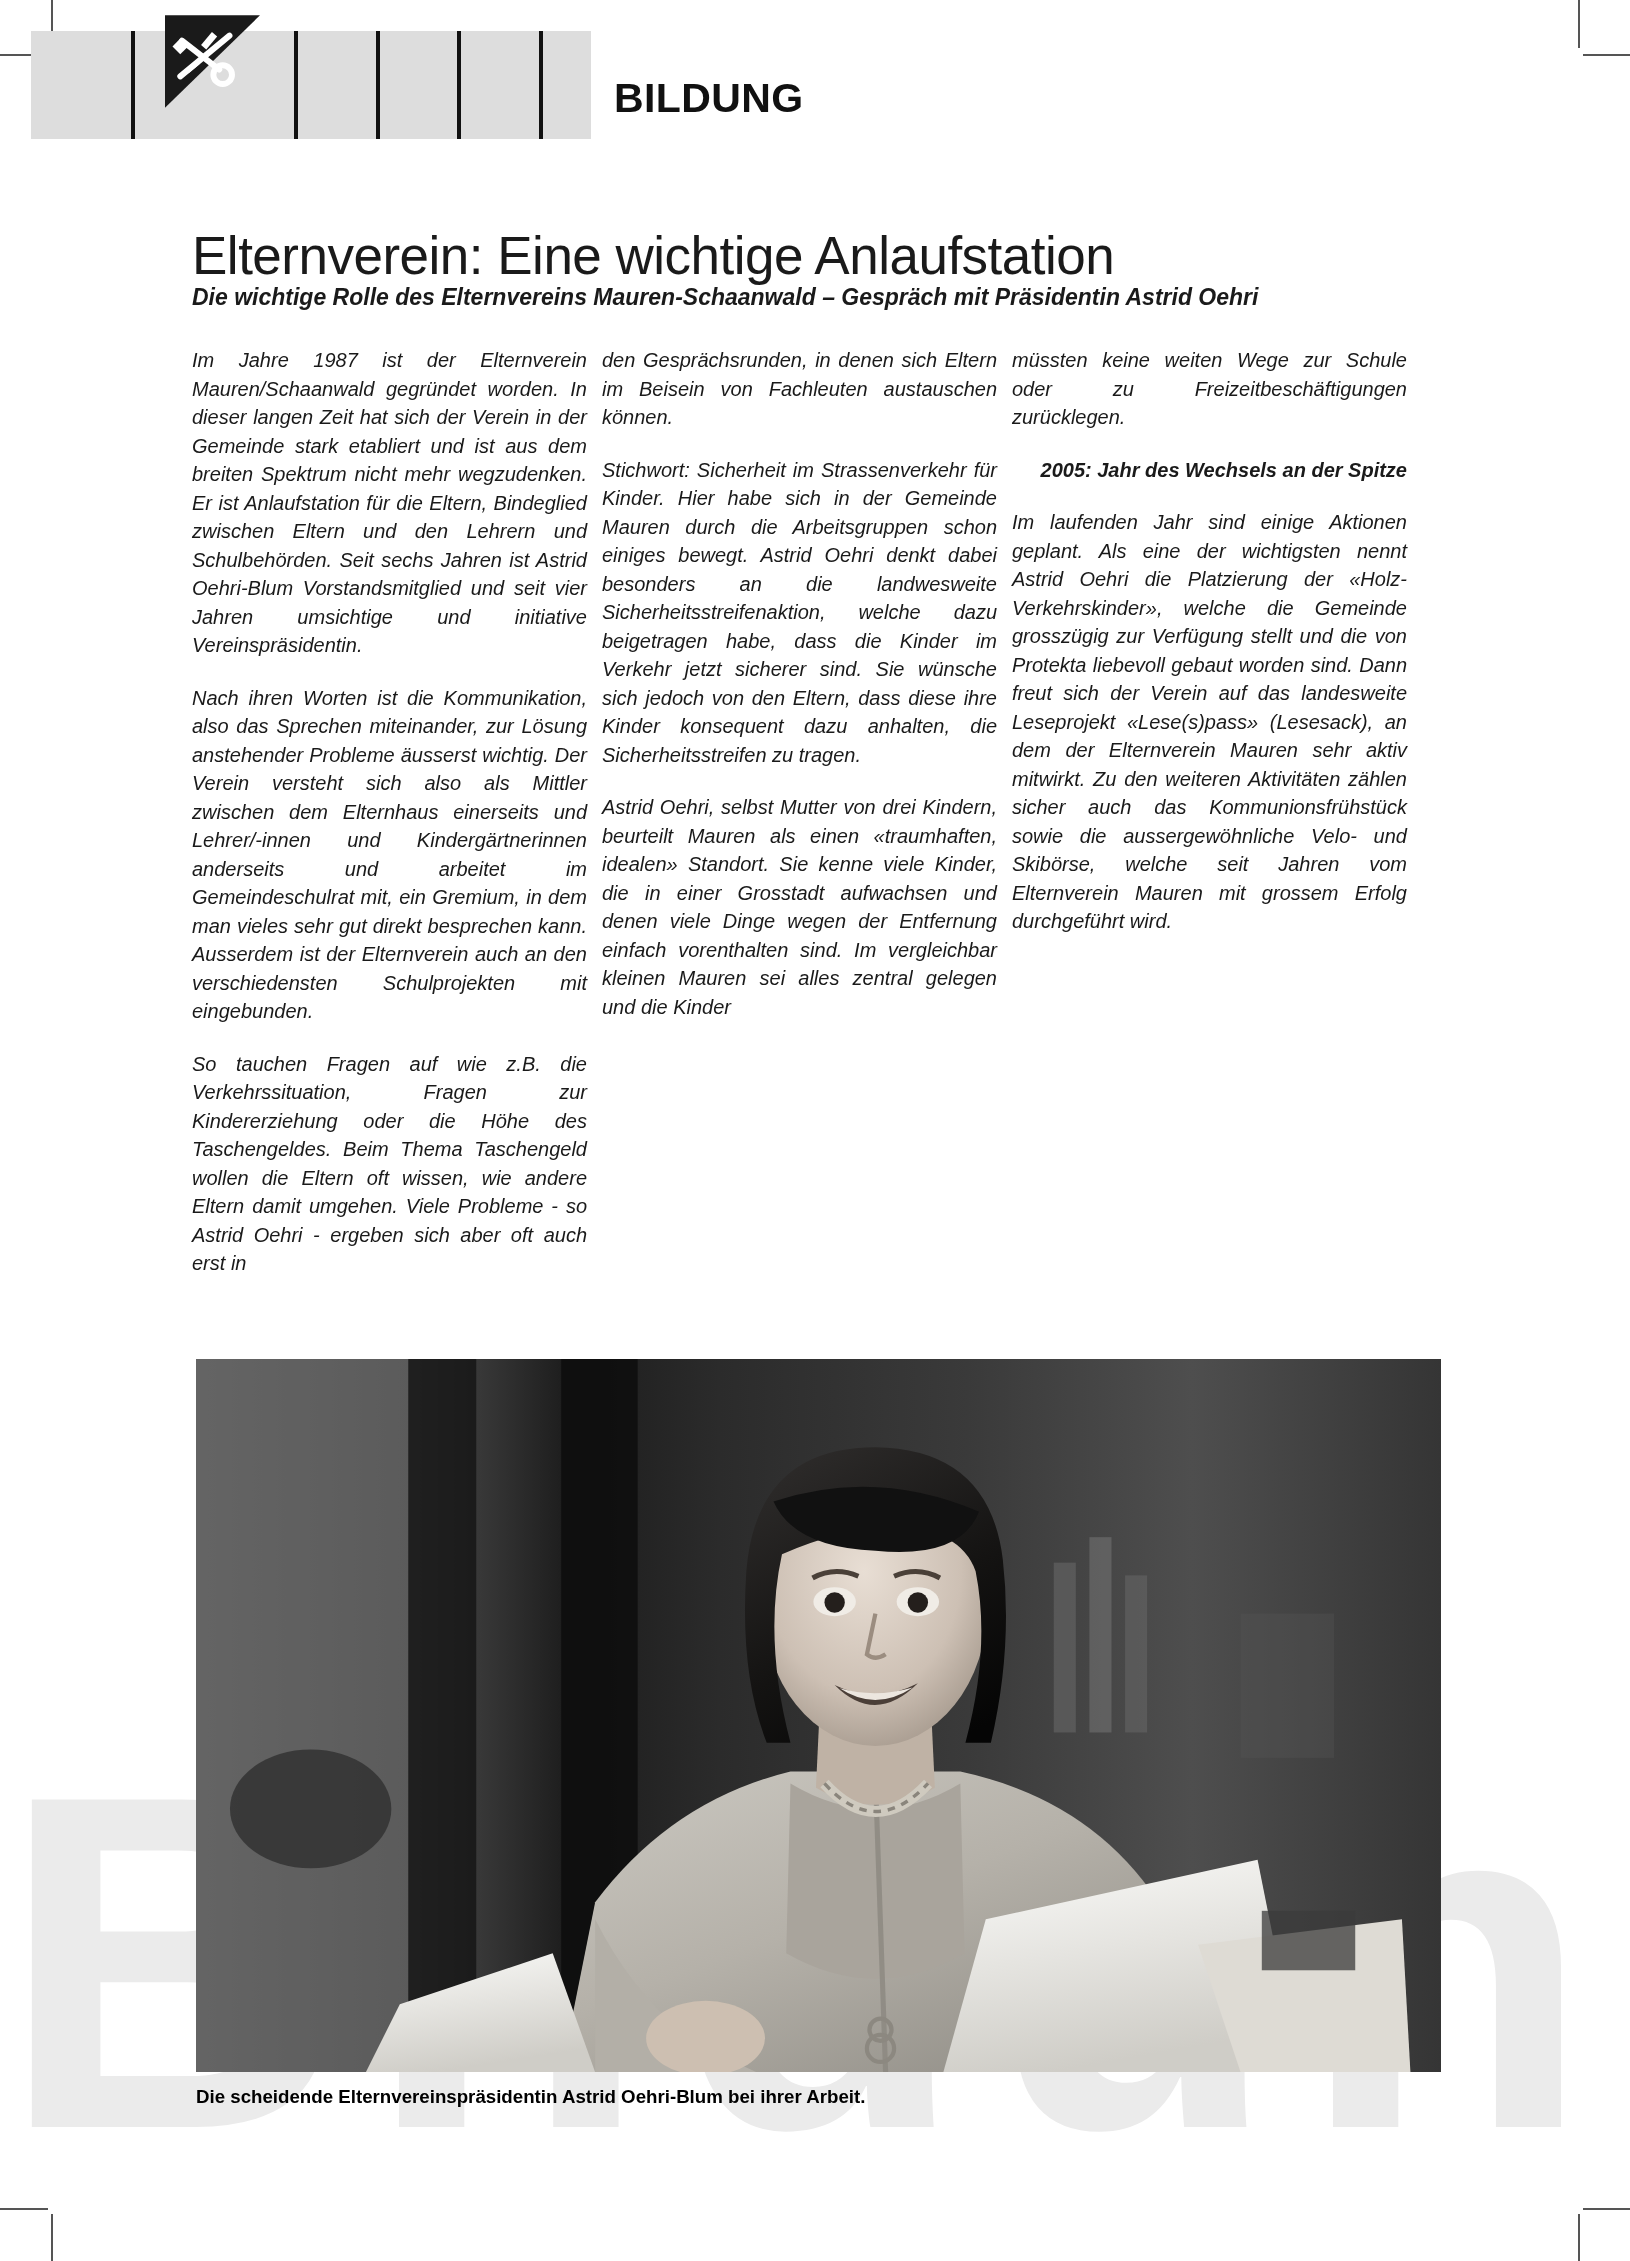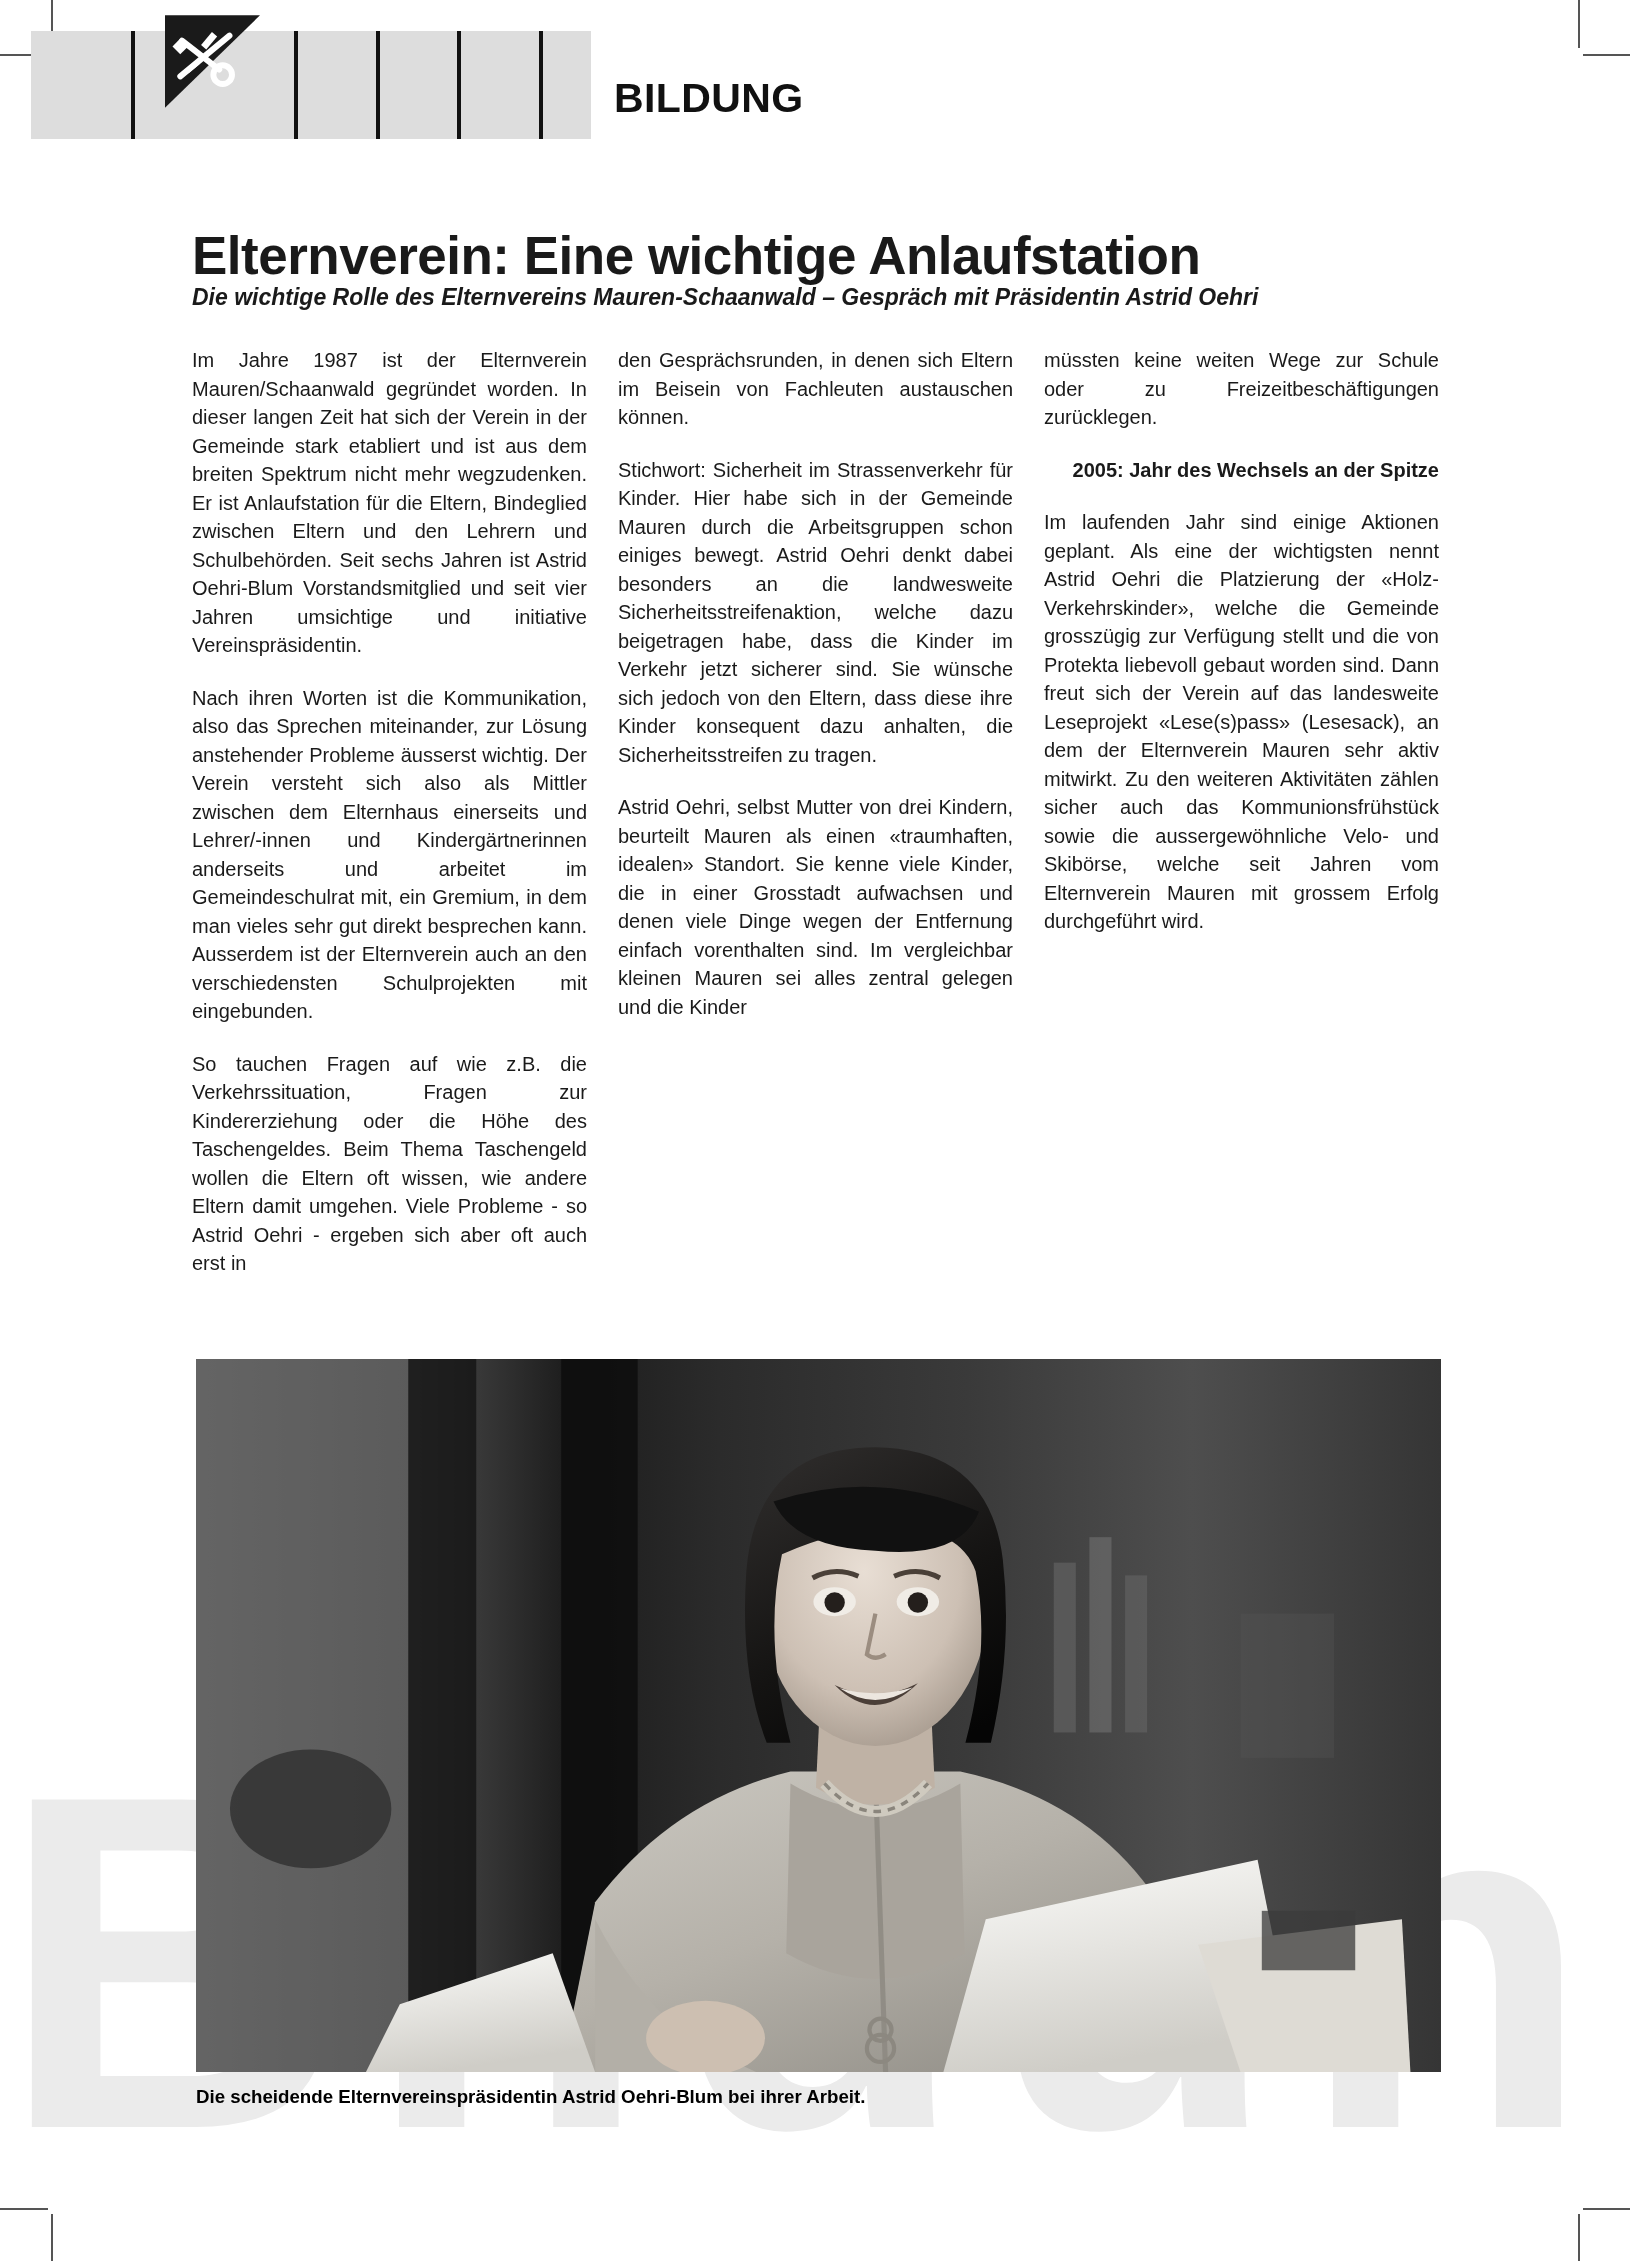--- a/index.html
+++ b/index.html
@@ -108,21 +108,21 @@
     z-index: 3;
   }
 
   
   .headline {
     position: absolute;
     left: 192px;
     top: 192px;
     width: 1240px;
     font-size: 53px;
-    font-weight: 700;
+    font-weight: 400;
     line-height: 56px;
     letter-spacing: -0.5px;
     color: #1a1a1a;
     z-index: 2;
   }
   .subhead {
     position: absolute;
     left: 192px;
     top: 266px;
     width: 1240px;
@@ -134,22 +134,23 @@
     z-index: 2;
   }
 
   
   .columns {
     position: absolute;
     left: 192px;
     top: 346px;
     width: 1245px;
     display: flex;
-    gap: 31px;
+    gap: 15px;
     z-index: 2;
+    font-style: italic;
   }
   .col {
     width: 395px;
     flex: 0 0 395px;
   }
   .col p {
     margin: 0 0 24px 0;
     font-size: 20px;
     line-height: 28.5px;
     text-align: justify;

